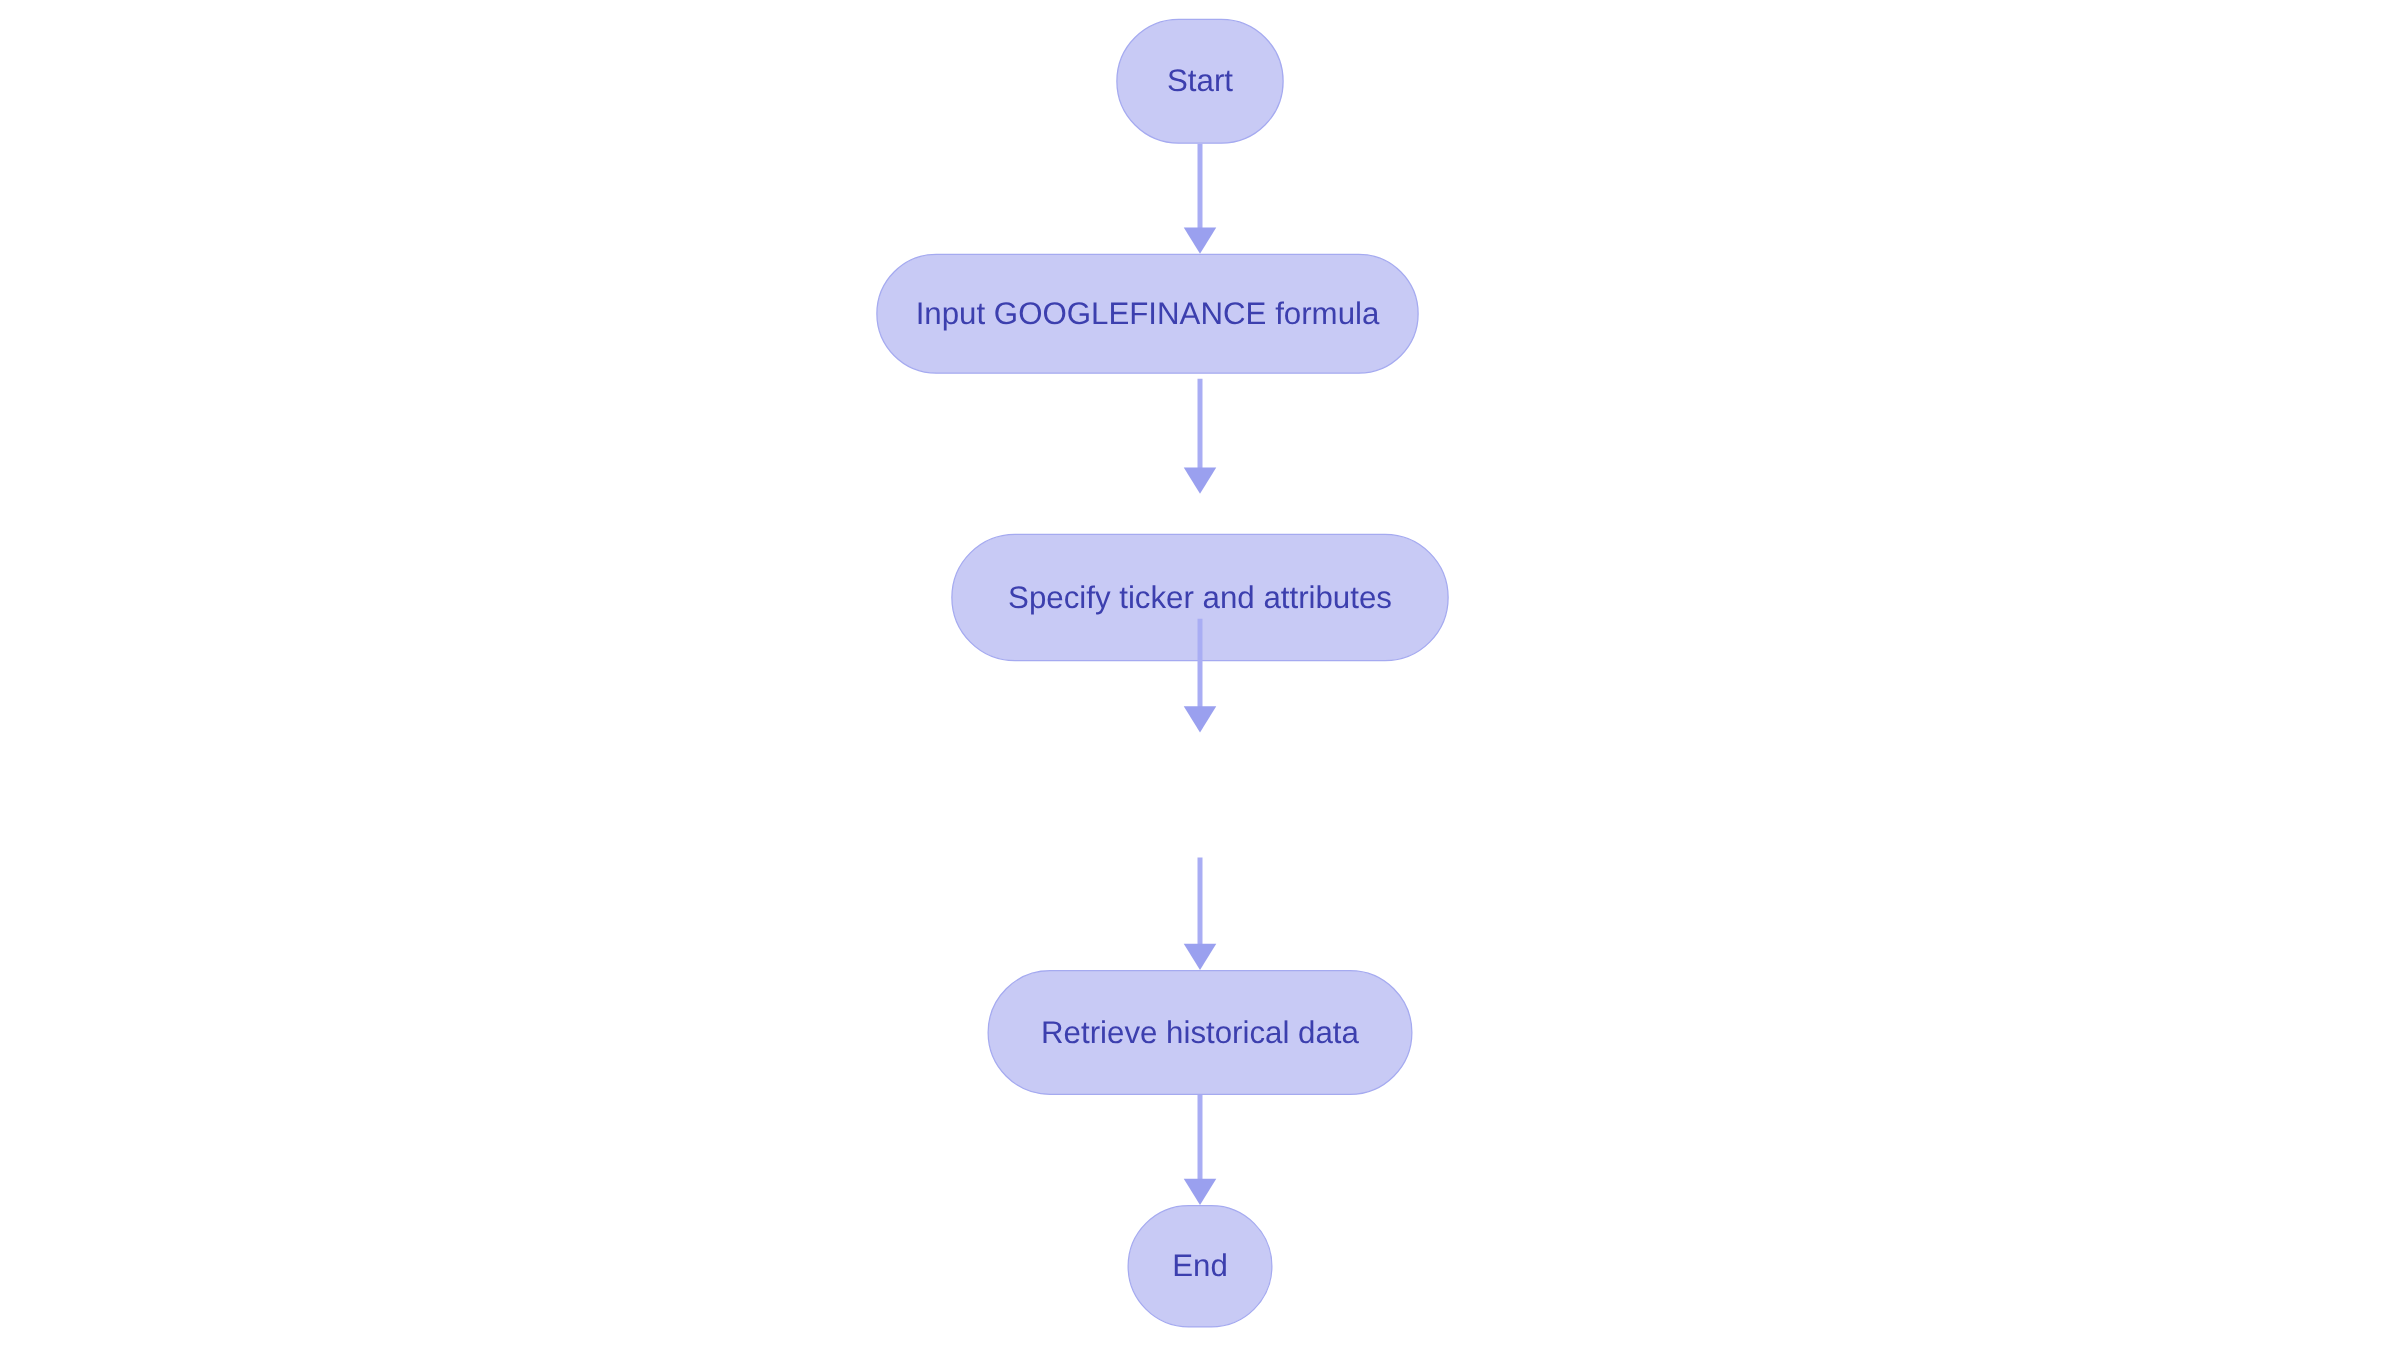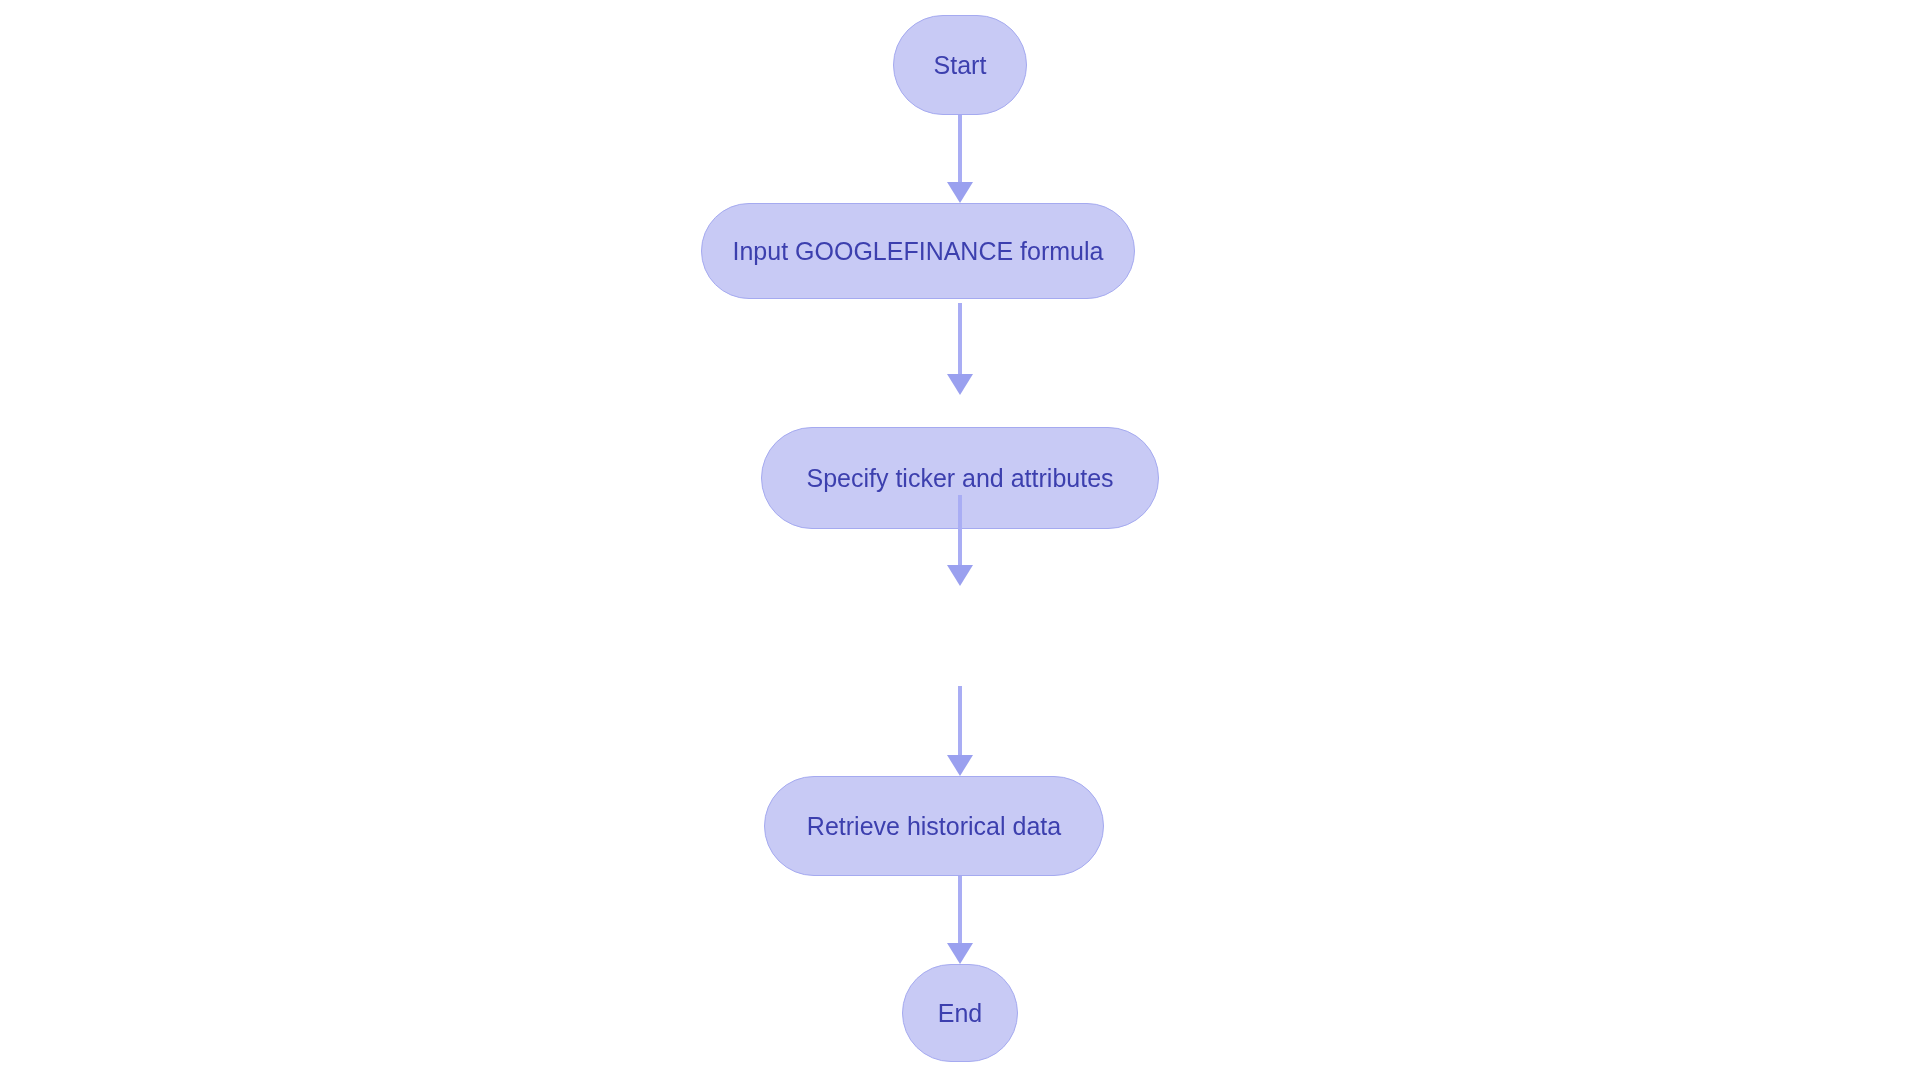--- a/index.html
+++ b/index.html
@@ -29,21 +29,21 @@
     font-size: 25px;
     line-height: 1.2;
     text-align: center;
     white-space: nowrap;
   }
   
   .n-start { left: 893px; top: 15px;  width: 134px; height: 100px; }
   .n-input { left: 701px; top: 203px; width: 434px; height: 96px; }
   .n-spec  { left: 761px; top: 395px; width: 398px; height: 102px; margin-top: 32px; }
   .n-range { left: 821px; top: 586px; width: 278px; height: 100px; }
-  .n-retr  { left: 764px; top: 776px; width: 340px; height: 100px; }
+  .n-retr  { left: 790px; top: 776px; width: 340px; height: 100px; }
   .n-end   { left: 902px; top: 964px; width: 116px; height: 98px; text-align: center;  }
 
   .arrow {
     position: absolute;
     left: 960px;
     width: 28px;
     margin-left: -14px;
   }
   .arrow::before {           
     content: "";

